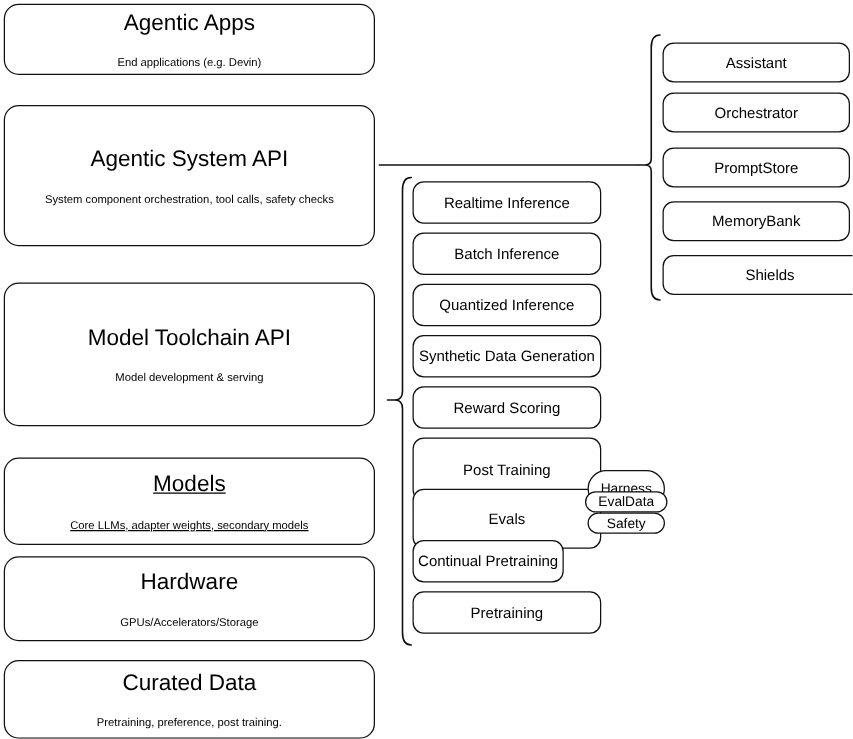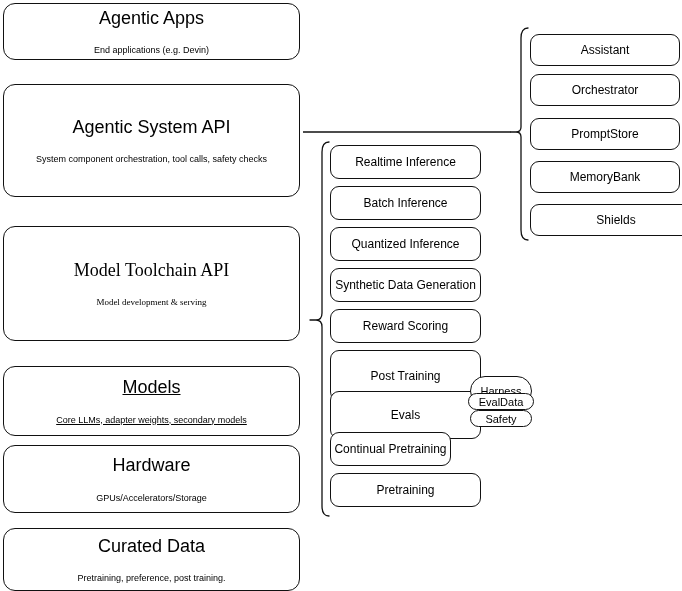--- a/index.html
+++ b/index.html
@@ -123,21 +123,21 @@
     <div class="box left-box" style="left:3px; top:3px; width:297px; height:57px;">
       <div class="title">Agentic Apps</div>
       <div class="subtitle">End applications (e.g. Devin)</div>
     </div>
 
     <div class="box left-box" style="left:3px; top:84px; width:297px; height:113px;">
       <div class="title">Agentic System API</div>
       <div class="subtitle">System component orchestration, tool calls, safety checks</div>
     </div>
 
-    <div class="box left-box" style="left:3px; top:226px; width:297px; height:115px;font-family:Liberation Serif, serif;">
+    <div class="box left-box" style="left:3px; top:226px; width:297px; height:115px;">
       <div class="title">Model Toolchain API</div>
       <div class="subtitle">Model development &amp; serving</div>
     </div>
 
     <div class="box left-box" style="left:3px; top:366px; width:297px; height:70px;text-decoration:underline;">
       <div class="title">Models</div>
       <div class="subtitle">Core LLMs, adapter weights, secondary models</div>
     </div>
 
     <div class="box left-box" style="left:3px; top:445px; width:297px; height:68px;">

